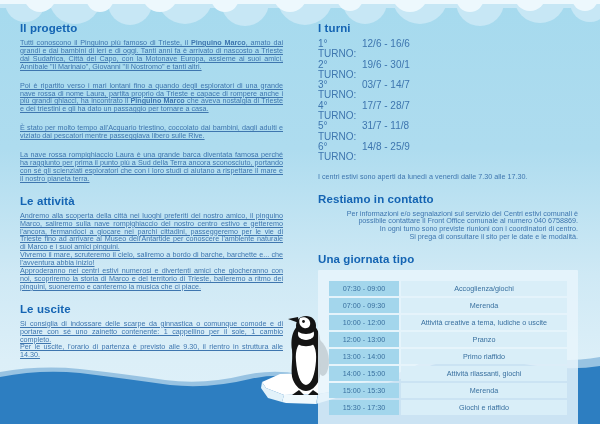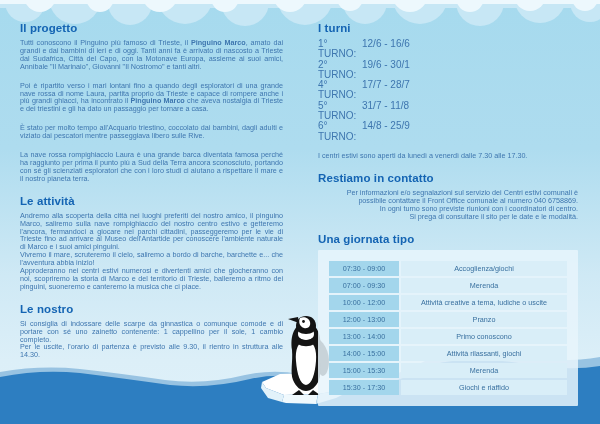--- a/index.html
+++ b/index.html
@@ -25,20 +25,21 @@
     letter-spacing:.1px;
   }
   .section{margin:8px;}
   .section + .section{margin-top:12px;}
 
   .para{
     margin:0;
     font-size:7.2px;line-height:7.9px;
     color:#3e76af;
     text-align:justify;
+    text-decoration:underline;
   }
   .para.gap{margin-top:11px;}
 
   
   .turno-row{display:flex;font-size:10px;line-height:10.3px;color:#3e76af;}
   .turno-label{width:44px;flex:none;}
   .turno-dates{flex:none;}
   .turni-note{margin:10px 0 0 0;font-size:7.2px;line-height:8px;color:#3e76af;}
   .sec-contact{margin-top:18px;}
   .cline{margin:0;font-size:7.2px;line-height:7.9px;color:#3e76af;text-align:right;}
@@ -134,39 +135,43 @@
   <div class="section">
     <h2 class="sec-title">Le attività</h2>
     <div>
           <p class="para"><span>Andremo alla scoperta della città nei luoghi preferiti del nostro amico, il pinguino Marco, saliremo sulla nave rompighiaccio del nostro centro estivo e getteremo l'ancora, fermandoci a giocare nei parchi cittadini, passeggeremo per le vie di Trieste fino ad arrivare al Museo dell'Antartide per conoscere l'ambiente naturale di Marco e i suoi amici pinguini.</span></p>
           <p class="para"><span>Vivremo il mare, scruteremo il cielo, saliremo a bordo di barche, barchette e... che l'avventura abbia inizio!</span></p>
           <p class="para"><span>Approderanno nei centri estivi numerosi e divertenti amici che giocheranno con noi, scopriremo la storia di Marco e del territorio di Trieste, balleremo a ritmo dei pinguini, suoneremo e canteremo la musica che ci piace.</span></p>
         </div>
   </div>
 
   <div class="section">
-    <h2 class="sec-title">Le nostro</h2>
+    <h2 class="sec-title">Le uscite</h2>
     <div>
           <p class="para"><span>Si consiglia di indossare delle scarpe da ginnastica o comunque comode e di portare con sé uno zainetto contenente: 1 cappellino per il sole, 1 cambio completo.</span></p>
           <p class="para"><span>Per le uscite, l'orario di partenza è previsto alle 9.30, il rientro in struttura alle 14.30.</span></p>
         </div>
   </div>
 </div>
 
   <div class="col col-right">
     <div class="section">
       <h2 class="sec-title">I turni</h2>
       <div>
           <div class="turno-row">
             <span class="turno-label">1° TURNO:</span>
             <span class="turno-dates">12/6 - 16/6</span>
           </div>
           <div class="turno-row">
             <span class="turno-label">2° TURNO:</span>
             <span class="turno-dates">19/6 - 30/1</span>
+          </div>
+          <div class="turno-row">
+            <span class="turno-label">3° TURNO:</span>
+            <span class="turno-dates">03/7 - 14/7</span>
           </div>
           <div class="turno-row">
             <span class="turno-label">4° TURNO:</span>
             <span class="turno-dates">17/7 - 28/7</span>
           </div>
           <div class="turno-row">
             <span class="turno-label">5° TURNO:</span>
             <span class="turno-dates">31/7 - 11/8</span>
           </div>
           <div class="turno-row">
@@ -191,21 +196,21 @@
       <div class="schedule">
           <div class="cell time">07:30 - 09:00</div>
           <div class="cell act">Accoglienza/giochi</div>
           <div class="cell time">07:00 - 09:30</div>
           <div class="cell act">Merenda</div>
           <div class="cell time">10:00 - 12:00</div>
           <div class="cell act">Attività creative a tema, ludiche o uscite</div>
           <div class="cell time">12:00 - 13:00</div>
           <div class="cell act">Pranzo</div>
           <div class="cell time">13:00 - 14:00</div>
-          <div class="cell act">Primo conoscono</div>
+          <div class="cell act">Primo riaffido</div>
           <div class="cell time">14:00 - 15:00</div>
           <div class="cell act">Attività rilassanti, giochi</div>
           <div class="cell time">15:00 - 15:30</div>
           <div class="cell act">Merenda</div>
           <div class="cell time">15:30 - 17:30</div>
           <div class="cell act">Giochi e riaffido</div>
         </div>
     </div>
   </div>
 

